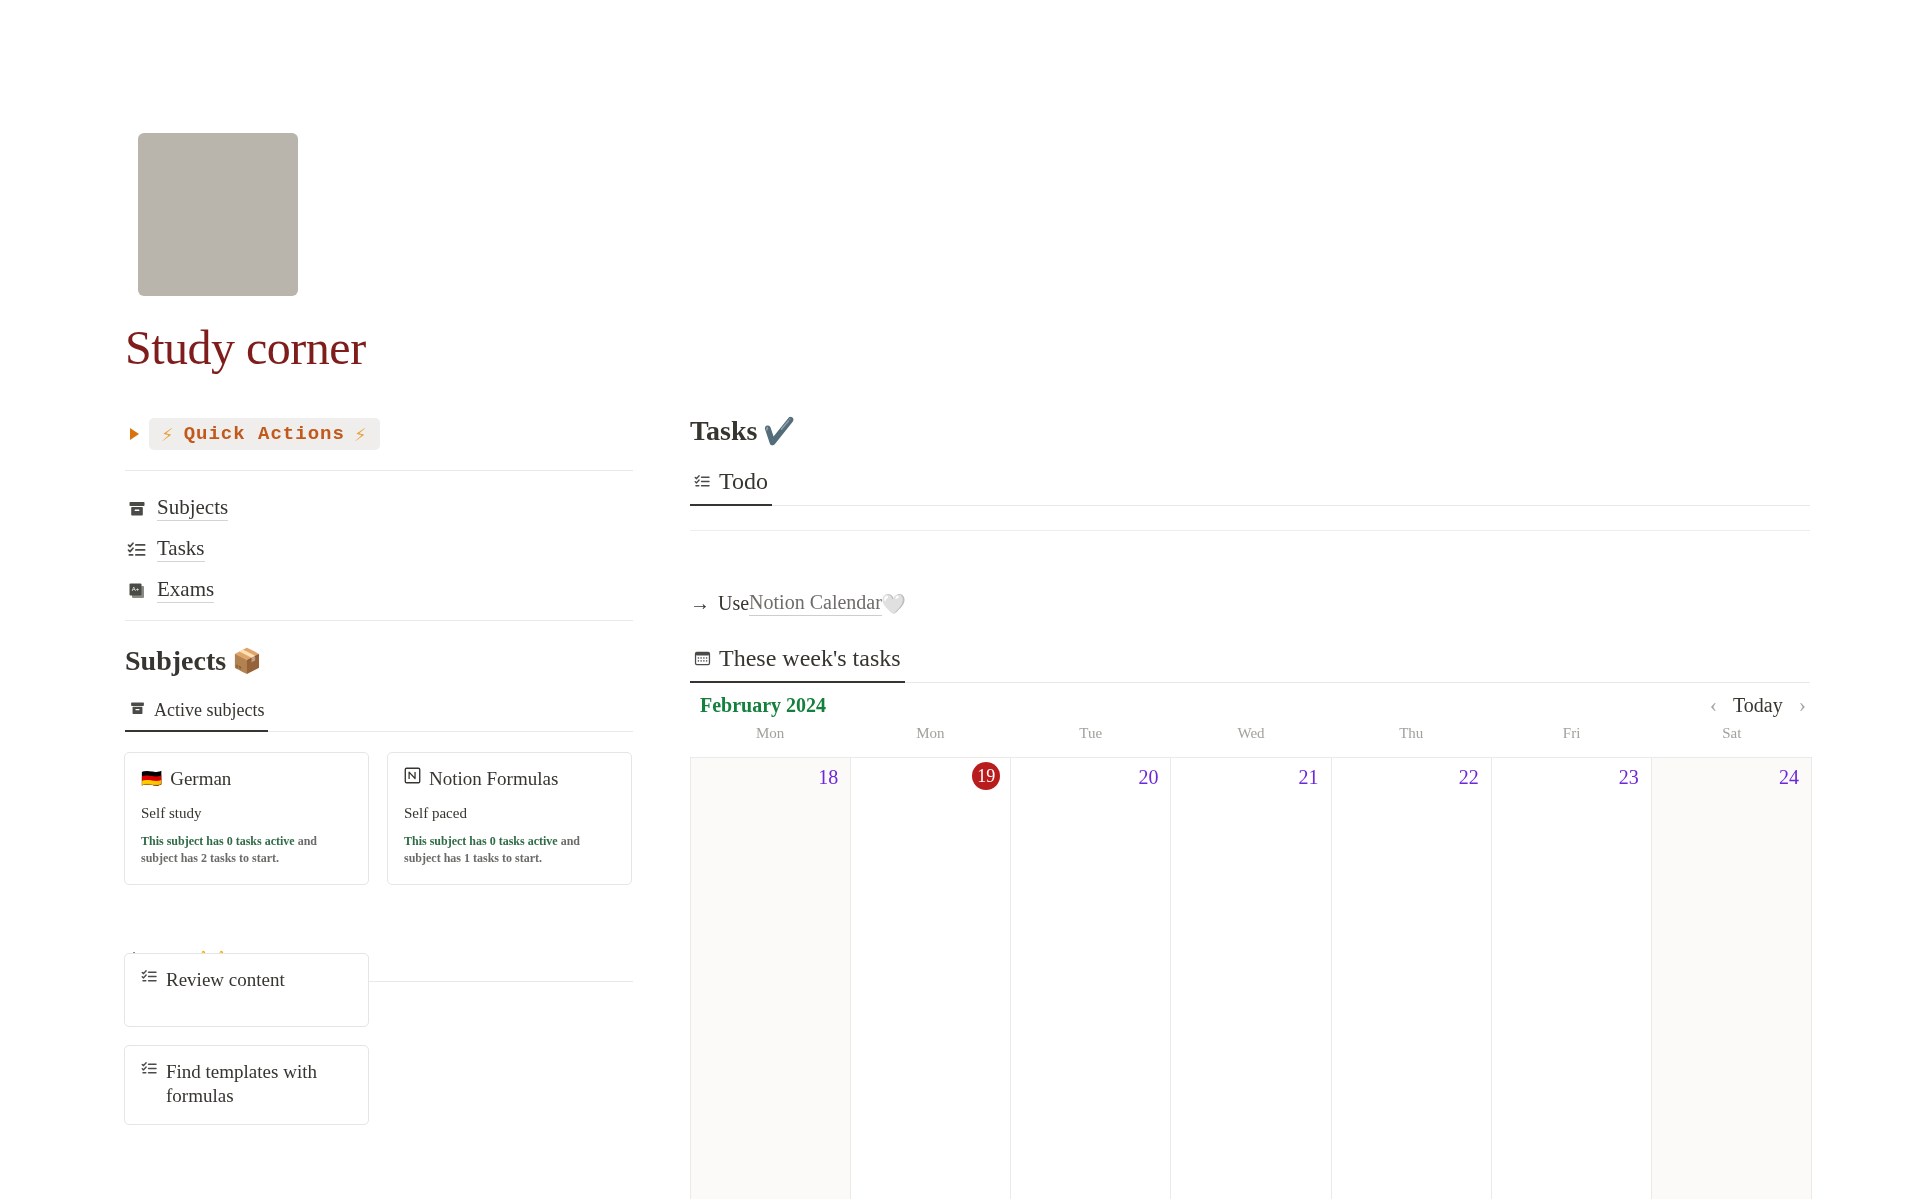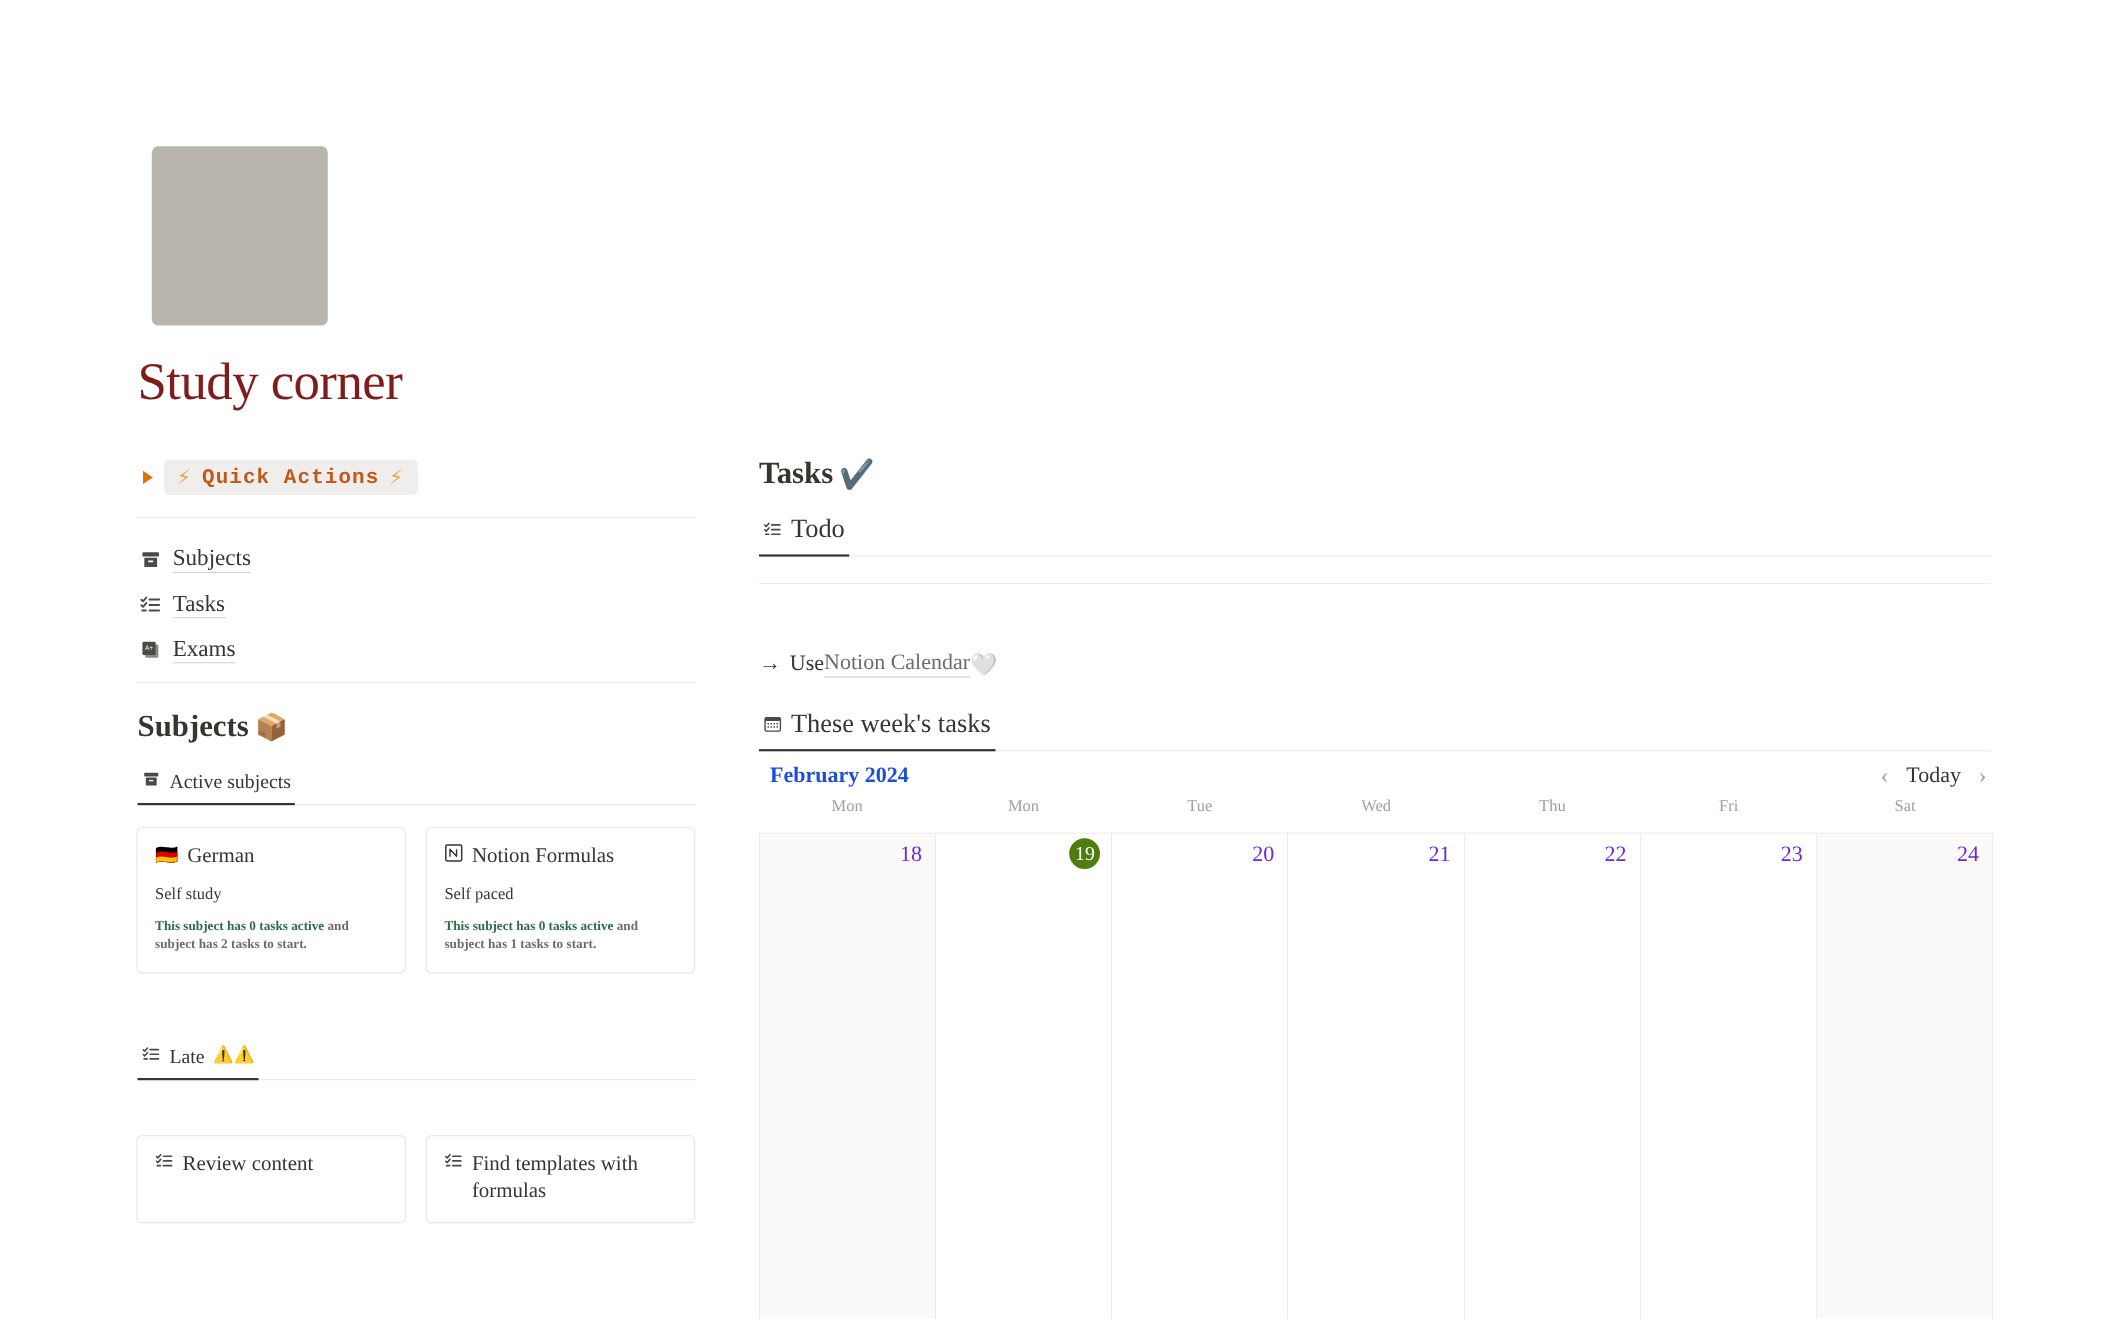--- a/index.html
+++ b/index.html
@@ -135,21 +135,21 @@
   #tab-active-subjects { top: 700px; }
   #tab-late { top: 950px; }
 
   .card-row {
     position: absolute;
     left: 124px;
     display: flex;
     gap: 18px;
   }
   #subject-cards { top: 752px; }
-  #late-cards { top: 1032px; }
+  #late-cards { top: 953px; flex-direction: column; }
 
   .card {
     width: 245px;
     border: 1px solid #e6e5e3;
     border-radius: 5px;
     background: #fff;
     padding: 14px 16px 16px 16px;
     cursor: pointer;
   }
   .card-title {
@@ -240,21 +240,21 @@
   .cal-head {
     display: flex;
     align-items: center;
     justify-content: space-between;
     padding: 0 6px 0 10px;
     height: 40px;
   }
   .cal-month {
     font-size: 20px;
     font-weight: 700;
-    color: #1d4ed8;
+    color: #15803d;
   }
   .cal-nav {
     display: flex; align-items: center; gap: 16px;
   }
   .cal-arrow {
     font-size: 22px;
     color: #a6a49f;
     cursor: pointer;
     line-height: 1;
     user-select: none;
@@ -546,21 +546,21 @@
         <div class="cal-dow">Thu</div>
         <div class="cal-dow">Fri</div>
         <div class="cal-dow">Sat</div>
       </div>
 
       <div class="cal-grid" id="cal-grid">
           <div class="cal-cell weekend">
             <div class="daynum">18</div>
           </div>
           <div class="cal-cell">
-            <div class="daynum today" style="background: #4d7c0f; font-family: Liberation Serif, serif;">19</div>
+            <div class="daynum today" style="background: #b91c1c; font-family: Liberation Serif, serif;">19</div>
           </div>
           <div class="cal-cell">
             <div class="daynum">20</div>
           </div>
           <div class="cal-cell">
             <div class="daynum">21</div>
           </div>
           <div class="cal-cell">
             <div class="daynum">22</div>
           </div>

